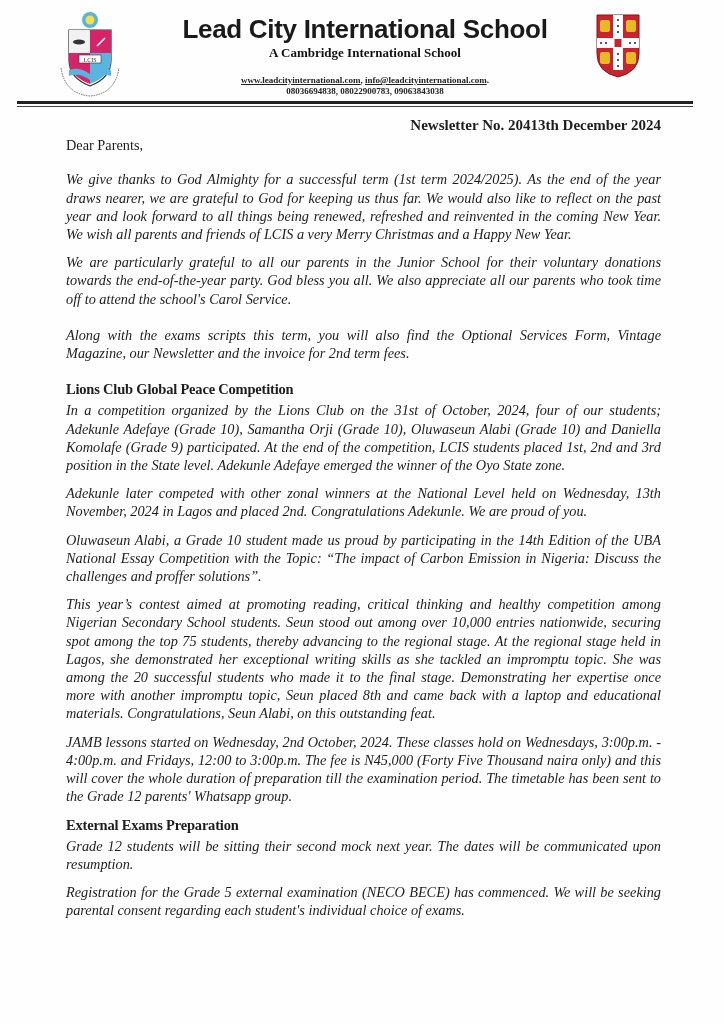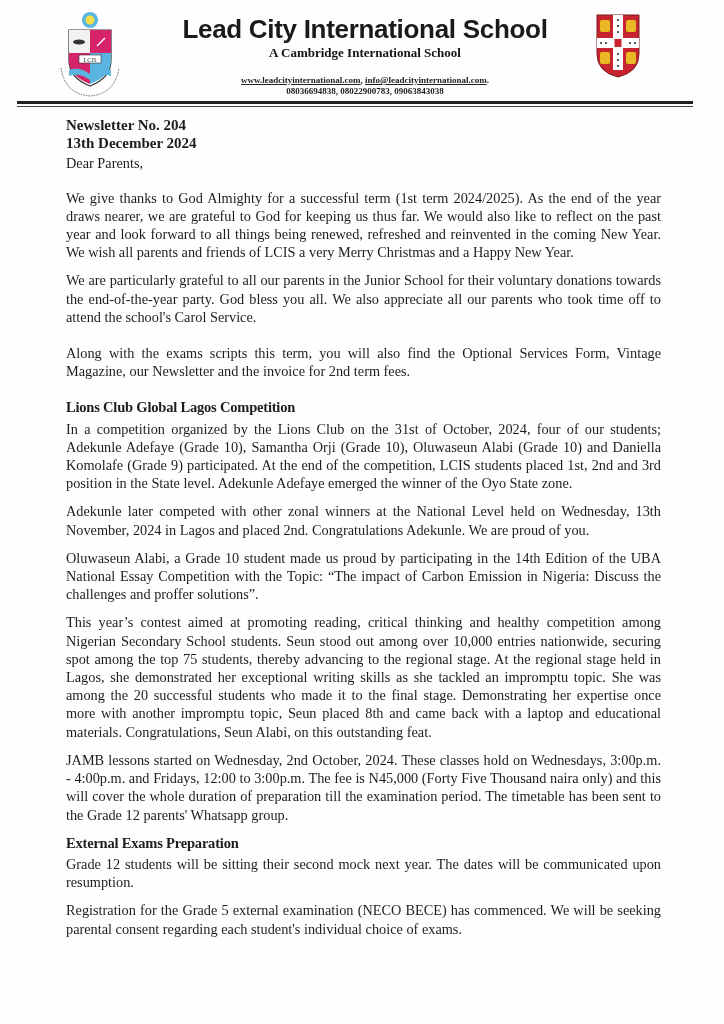--- a/index.html
+++ b/index.html
@@ -13,23 +13,23 @@
     font-family:"Liberation Serif", serif; font-weight:bold; font-size:13px; color:#111; }
   .addr { position:absolute; left:150px; width:430px; text-align:center;
     font-family:"Liberation Serif", serif; font-weight:bold; font-size:9px; color:#222; }
   .addr.l1 { top:64px; } .addr.l2 { top:75px; } .addr.l3 { top:86px; }
   .addr a { color:#222; text-decoration:underline; }
   .rule-thick { position:absolute; left:17px; top:101px; width:676px; height:3px; background:#222; }
   .rule-thin { position:absolute; left:17px; top:106px; width:676px; height:1px; background:#444; }
 
   .content { position:absolute; left:66px; top:116px; width:595px;
     font-family:"Liberation Serif", serif; font-size:14.3px; line-height:18.2px; color:#1d1d1d; }
-  .meta-row { display:flex; justify-content:flex-end; font-weight:bold; font-size:15px; margin-bottom:2px;flex-direction:column; }
+  .meta-row { display:flex; justify-content:flex-end; font-weight:bold; font-size:15px; margin-bottom:2px; }
   .greet { margin:0 0 16px 0; }
-  p { margin:3px 0 10px 0; text-align:justify; }
+  p { margin:3px 0 10px 0; text-align:justify;font-style:italic; }
   p.gap { margin-bottom:18px; }
   h2 { margin:0; font-size:14.5px; font-weight:bold; letter-spacing:-0.2px; }
 </style>
 </head>
 <body>
 
 <div class="letterhead">
   <svg class="logo-left" viewBox="0 0 70 92">
     <g transform="translate(35,12)">
       <circle r="8" fill="#5ab4e0"></circle>
@@ -89,21 +89,21 @@
   <div class="meta-row">
     <span>Newsletter No. 204</span>
     <span>13th December 2024</span>
   </div>
   <div class="greet">Dear Parents,</div>
 
   <p>We give thanks to God Almighty for a successful term (1st term 2024/2025). As the end of the year draws nearer, we are grateful to God for keeping us thus far. We would also like to reflect on the past year and look forward to all things being renewed, refreshed and reinvented in the coming New Year. We wish all parents and friends of LCIS a very Merry Christmas and a Happy New Year.</p>
   <p class="gap">We are particularly grateful to all our parents in the Junior School for their voluntary donations towards the end-of-the-year party. God bless you all. We also appreciate all our parents who took time off to attend the school's Carol Service.</p>
   <p class="gap">Along with the exams scripts this term, you will also find the Optional Services Form, Vintage Magazine, our Newsletter and the invoice for 2nd term fees.</p>
 
-  <h2>Lions Club Global Lagos Competition</h2>
+  <h2>Lions Club Global Peace Competition</h2>
   <p>In a competition organized by the Lions Club on the 31st of October, 2024, four of our students; Adekunle Adefaye (Grade 10), Samantha Orji (Grade 10), Oluwaseun Alabi (Grade 10) and Daniella Komolafe (Grade 9) participated. At the end of the competition, LCIS students placed 1st, 2nd and 3rd position in the State level. Adekunle Adefaye emerged the winner of the Oyo State zone.</p>
   <p>Adekunle later competed with other zonal winners at the National Level held on Wednesday, 13th November, 2024 in Lagos and placed 2nd. Congratulations Adekunle. We are proud of you.</p>
 
   <p>Oluwaseun Alabi, a Grade 10 student made us proud by participating in the 14th Edition of the UBA National Essay Competition with the Topic: “The impact of Carbon Emission in Nigeria: Discuss the challenges and proffer solutions”.</p>
   <p>This year’s contest aimed at promoting reading, critical thinking and healthy competition among Nigerian Secondary School students. Seun stood out among over 10,000 entries nationwide, securing spot among the top 75 students, thereby advancing to the regional stage. At the regional stage held in Lagos, she demonstrated her exceptional writing skills as she tackled an impromptu topic. She was among the 20 successful students who made it to the final stage. Demonstrating her expertise once more with another impromptu topic, Seun placed 8th and came back with a laptop and educational materials. Congratulations, Seun Alabi, on this outstanding feat.</p>
 
   <p>JAMB lessons started on Wednesday, 2nd October, 2024. These classes hold on Wednesdays, 3:00p.m. - 4:00p.m. and Fridays, 12:00 to 3:00p.m. The fee is N45,000 (Forty Five Thousand naira only) and this will cover the whole duration of preparation till the examination period. The timetable has been sent to the Grade 12  parents' Whatsapp group.</p>
 
   <h2>External Exams Preparation</h2>
   <p>Grade 12 students will be sitting their second mock next year. The dates will be communicated upon resumption.</p>

